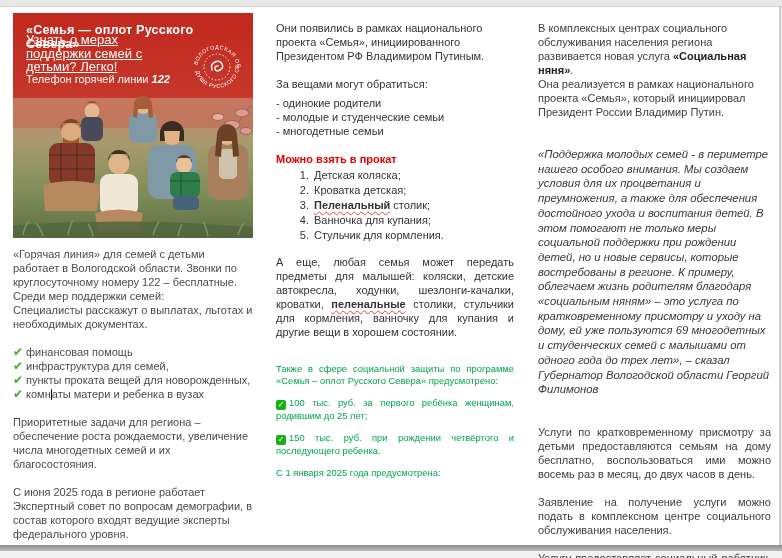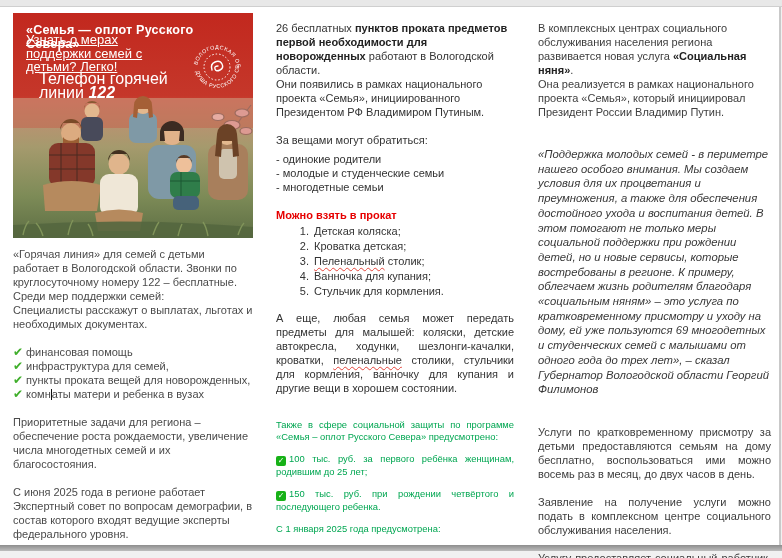--- a/index.html
+++ b/index.html
@@ -19,31 +19,31 @@
   .p{margin:0 0 14px 0;}
   .p0{margin:0;}
   .just{text-align:justify;}
   b{color:#222;}
 
   
   .promo-card{position:relative;width:240px;height:225px;margin:6px 0 9px 0;overflow:hidden;}
   .promo-bg{position:absolute;top:0;left:0;}
   .promo-title{position:absolute;top:10px;left:13px;width:220px;color:#fff;font-weight:bold;font-size:12.6px;letter-spacing:.2px;}
   .promo-sub{position:absolute;top:20px;left:13px;width:152px;color:#fff;font-size:13px;line-height:13.5px;text-decoration:underline;}
-  .promo-phone{position:absolute;top:59px;left:26px;width:170px;color:#fff;font-size:16px;}
+  .promo-phone{position:absolute;top:59px;left:13px;width:170px;color:#fff;font-size:11px;}
   .promo-phone b{color:#fff;font-style:italic;}
   .logo{position:absolute;top:26px;right:8px;}
 
   
   .check-row{margin:0;display:flex;align-items:flex-start;}
   .vcheck{color:#3fae2a;font-size:12px;margin-right:3px;line-height:14px;}
   .caret{display:inline-block;width:1px;height:11px;background:#111;vertical-align:-2px;}
 
   
-  .sp-red{text-decoration:underline;text-decoration-style:wavy;text-decoration-color:#e5443a;text-decoration-thickness:1px;text-underline-offset:2px;}
+  .sp-red{text-decoration:underline;text-decoration-style:wavy;text-decoration-color:#e5443a;text-decoration-thickness:1px;text-underline-offset:2px;font-weight:bold;}
 
   
   .red-head{color:#e60000;font-weight:bold;margin:0 0 2px 0;}
   .rent-list{margin:0 0 13px 0;padding-left:36px;}
   .rent-list li{margin:0 0 1px 0;padding-left:2px;}
   .dash-list{margin:5px 0 14px 0;}
   .green-block{color:#00a651;font-size:9.4px;line-height:12px;text-align:justify;}
   .green-block .gp{margin:10px 0 2px 0;}
   .boxcheck{display:inline-block;width:10px;height:10px;background:#17b117;border-radius:2px;color:#fff;
             font-size:8px;line-height:10px;text-align:center;font-weight:bold;margin-right:3px;vertical-align:-1px;}
@@ -203,21 +203,20 @@
         <span><span>комн</span><span class="caret"></span><span>аты матери и ребенка в вузах</span></span>
       </div>
 
       <p class="p">Приоритетные задачи для региона – обеспечение роста рождаемости, увеличение числа многодетных семей и их благосостояния.</p>
       <p class="p">С июня 2025 года в регионе работает Экспертный совет по вопросам демографии, в состав которого входят ведущие эксперты федерального уровня.</p>
       <p class="p just"><span>С 2025 года для поддержки семей с детьми стартует программа «Семья – оплот Русского Севера», а также мероприятия с участием федеральных </span></p>
     </div>
 
     <div class="col col2" style="padding-top:14px;">
 
-      <p class="p p0"><span>26 бесплатных </span><b>пунктов проката предметов первой необходимости для новорожденных</b><span> работают в Вологодской области.</span></p>
       <p class="p">Они появились в рамках национального проекта «Семья», инициированного Президентом РФ Владимиром Путиным.</p>
 
       <p class="p p0">За вещами могут обратиться:</p>
       <div class="dash-list">
         <div>- одинокие родители</div>
         <div>- молодые и студенческие семьи</div>
         <div>- многодетные семьи</div>
       </div>
 
       <p class="red-head">Можно взять в прокат</p>

